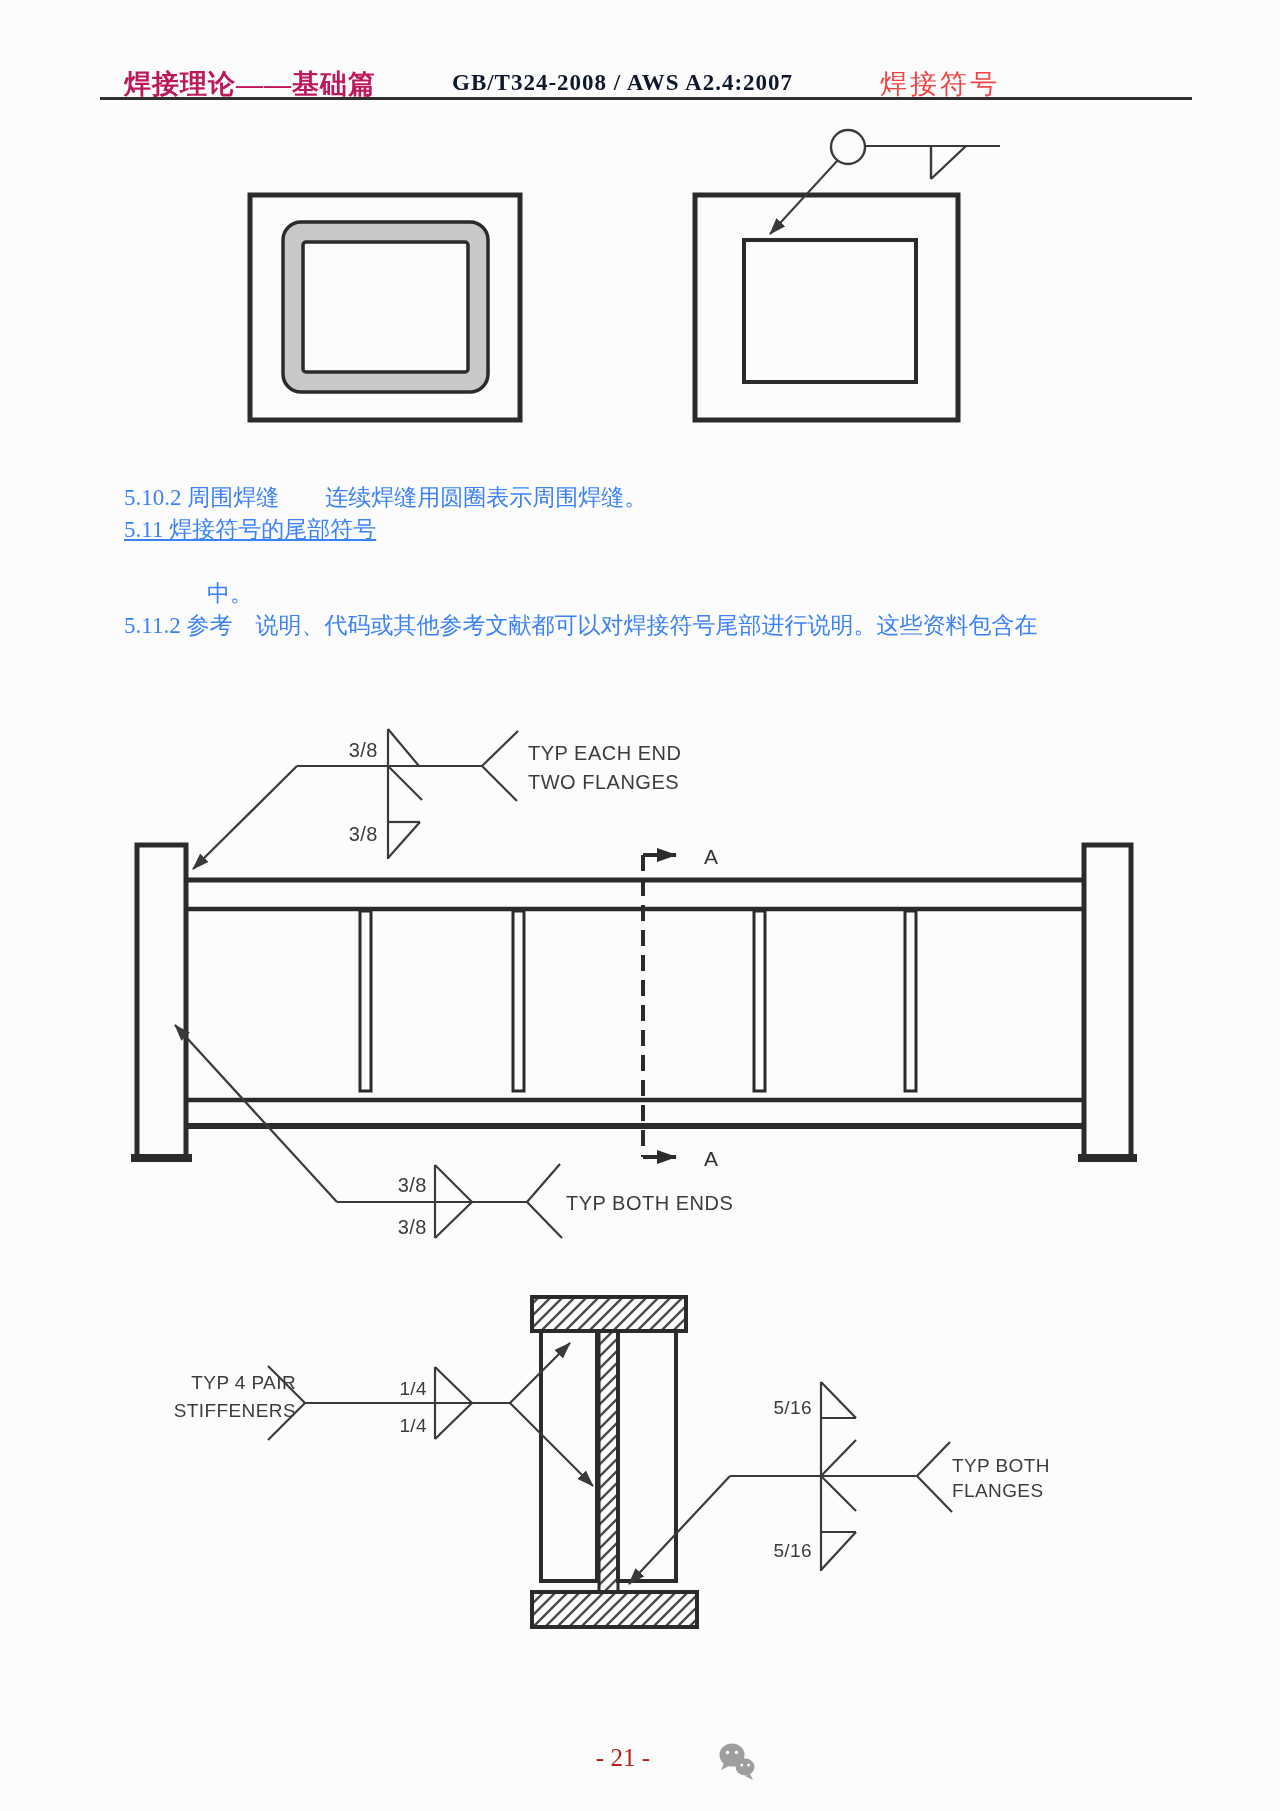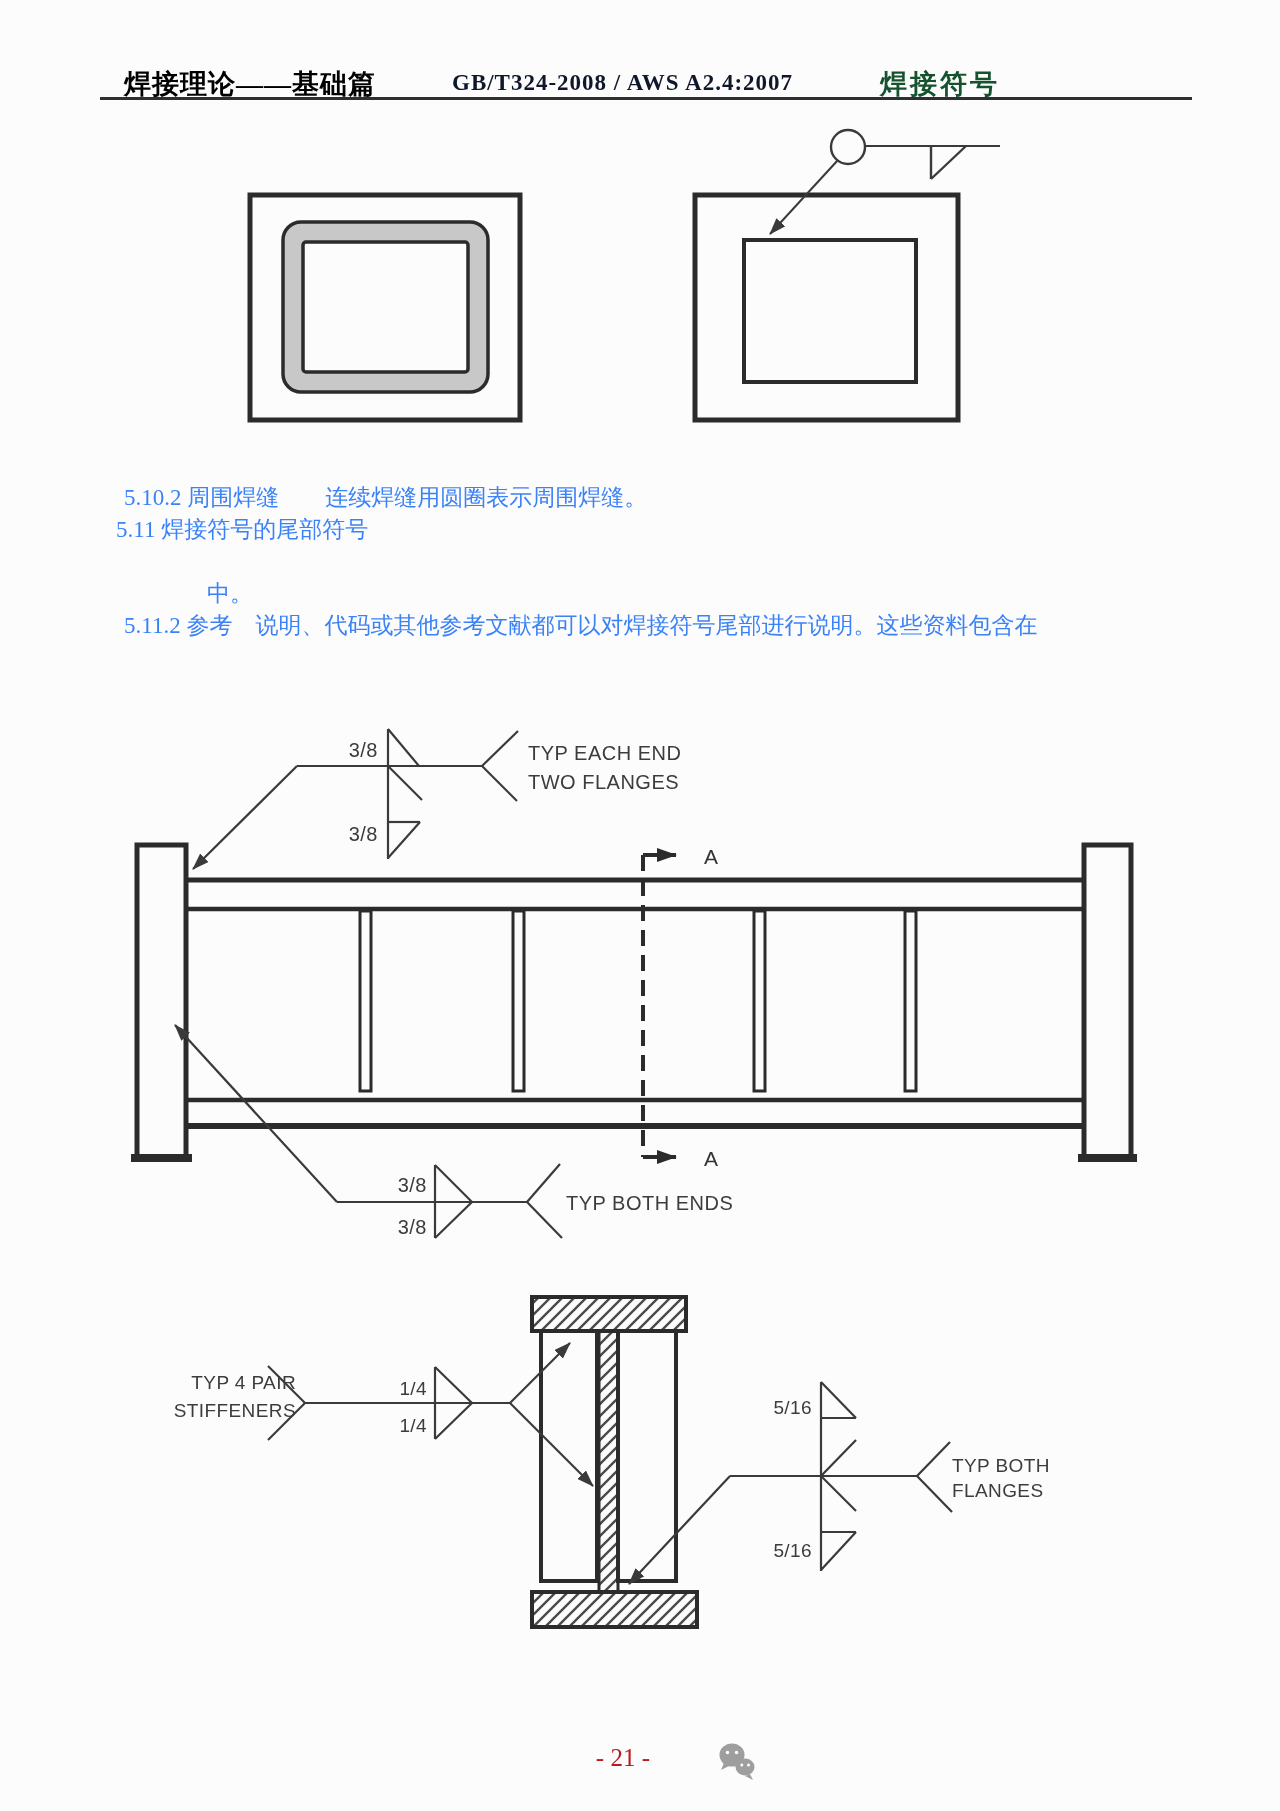--- a/index.html
+++ b/index.html
@@ -1,23 +1,23 @@
 <!DOCTYPE html>
 <html><head>
 <meta charset="utf-8">
 <style>
   html,body{margin:0;padding:0;background:#e8e8e8;}
   #page{position:relative;width:1280px;height:1811px;background:#fcfcfc;margin:0 auto;overflow:hidden;
         font-family:"Liberation Serif", serif;}
   .abs{position:absolute;}
   
-  .hdr-left{left:124px;top:66px;font-size:27px;font-weight:bold;color:#000000;letter-spacing:1px;}
+  .hdr-left{left:124px;top:66px;font-size:27px;font-weight:bold;color:#be185d;letter-spacing:1px;}
   .hdr-center{left:452px;top:70px;font-size:23px;color:#0f172a;font-weight:bold;letter-spacing:1px;
               font-family:"Liberation Serif", serif;}
-  .hdr-right{left:880px;top:66px;font-size:27px;font-weight:bold;color:#14532d;letter-spacing:3px;}
+  .hdr-right{left:880px;top:66px;font-size:27px;font-weight:normal;color:#ef4444;letter-spacing:3px;}
   .hdr-rule{left:100px;top:97px;width:1092px;height:3px;background:#2f2f2f;}
   
   .para{font-size:23px;color:#3b82f6;white-space:nowrap;line-height:30px;}
   
   svg text{font-family:"Liberation Sans", sans-serif;fill:#3c3c3c;}
   .dlabel{font-size:20px;letter-spacing:0.5px;}
   .dlabel-sm{font-size:19px;letter-spacing:0.4px;}
   .alabel{font-size:21px;fill:#333;}
   
   .page-num{left:520px;top:1744px;width:130px;text-align:right;font-size:25px;color:#b91c1c;}
@@ -28,21 +28,21 @@
 <body>
 
 <div id="page">
 
   <div class="abs hdr-left">焊接理论——基础篇</div>
   <div class="abs hdr-center">GB/T324-2008 / AWS A2.4:2007</div>
   <div class="abs hdr-right">焊接符号</div>
   <div class="abs hdr-rule"></div>
 
   <div class="abs para" style="left:124px;top:483px;">5.10.2 周围焊缝　　连续焊缝用圆圈表示周围焊缝。</div>
-  <div class="abs para" style="left:116px;top:515px;">5.11 焊接符号的尾部符号</div>
+  <div class="abs para" style="left:124px;top:515px;text-decoration:underline;">5.11 焊接符号的尾部符号</div>
   <div class="abs para" style="left:207px;top:579px;">中。</div>
   <div class="abs para" style="left:124px;top:611px;">5.11.2 参考　说明、代码或其他参考文献都可以对焊接符号尾部进行说明。这些资料包含在</div>
 
   <svg class="abs" style="left:0;top:0;" width="1280" height="1811" viewBox="0 0 1280 1811">
     <defs>
       <marker id="arr" markerUnits="userSpaceOnUse" markerWidth="18" markerHeight="12" refX="16" refY="6" orient="auto">
         <path d="M0,0 L17,6 L0,12 Z" fill="#3a3a3a"></path>
       </marker>
       <marker id="arrbig" markerUnits="userSpaceOnUse" markerWidth="22" markerHeight="14" refX="19" refY="7" orient="auto">
         <path d="M0,0 L20,7 L0,14 Z" fill="#2b2b2b"></path>

